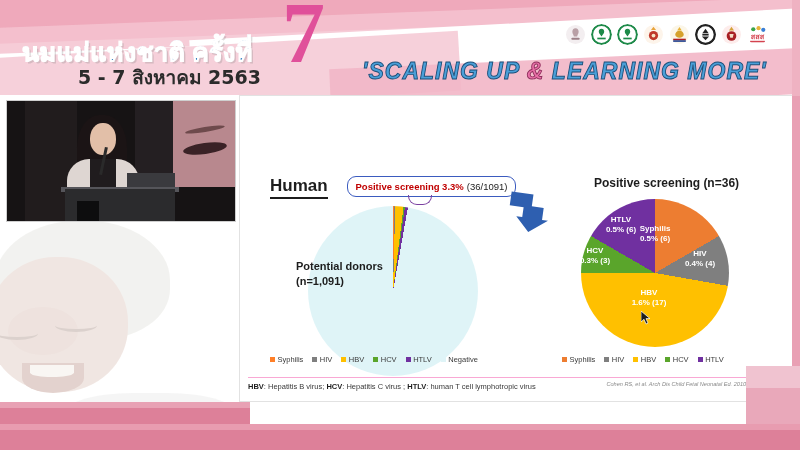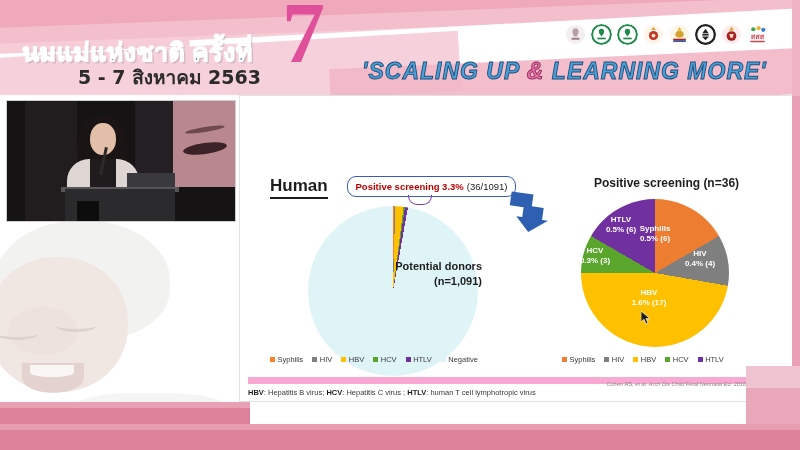--- a/index.html
+++ b/index.html
@@ -93,21 +93,21 @@
 
   
   .pie-left{position:absolute;left:68px;top:110px;width:170px;height:170px;border-radius:50%;
     background:conic-gradient(from 0deg,
       #ff7f27 0deg 0.9deg,
       #7f7f7f 0.9deg 1.5deg,
       #ffc000 1.5deg 7.1deg,
       #5aa52b 7.1deg 8.1deg,
       #7030a0 8.1deg 10.1deg,
       #dff4f7 10.1deg 360deg);}
-  .pie-left-label{position:absolute;left:72px;top:163px;width:170px;text-align:right;
+  .pie-left-label{position:absolute;left:56px;top:163px;width:170px;text-align:left;
     font-size:11px;font-weight:bold;color:#1d1d1d;line-height:15px;}
 
   
   .pie-right-title{position:absolute;left:330px;top:80px;font-size:12px;font-weight:bold;color:#1d1d1d;margin-left:24px;}
   .pie-right{position:absolute;left:341px;top:103px;width:148px;height:148px;border-radius:50%;
     background:conic-gradient(from 0deg,
       #ed7d31 0deg 60deg,
       #7f7f7f 60deg 100deg,
       #ffc000 100deg 270deg,
       #5aa52b 270deg 300deg,
@@ -123,21 +123,21 @@
   .cursor svg{display:block;}
 
   
   .legend{position:absolute;display:flex;align-items:center;gap:9px;font-size:7.5px;color:#3a3a3a;}
   .legend-left{left:30px;top:259px;}
   .legend-right{left:322px;top:259px;}
   .lg-item{display:flex;align-items:center;gap:2.5px;white-space:nowrap;}
   .lg-sw{width:5px;height:5px;display:inline-block;}
 
   .footnote{position:absolute;left:8px;top:281px;width:536px;height:20px;
-    border-top:7px solid #f9a8d4;padding-top:4px;
+    border-top:1px solid #f9a8d4;padding-top:4px;
     font-size:7.5px;color:#3a3a3a;}
   .footnote b{color:#1d1d1d;}
   .citation{position:absolute;right:8px;top:285px;font-size:5.6px;color:#8a8a8a;font-style:italic;white-space:nowrap;}
 
   
   .frame-right{position:absolute;left:792px;top:0;width:8px;height:450px;background:#e9a0b4;}
   .frame-r-top{position:absolute;left:792px;top:0;width:8px;height:96px;background:#efb2c2;}
   .frame-bottom{position:absolute;left:0;top:430px;width:800px;height:20px;background:#dd8099;}
   .frame-bottom2{position:absolute;left:0;top:424px;width:800px;height:8px;background:#e89cb0;}
   .frame-pinkpane{position:absolute;left:746px;top:366px;width:54px;height:66px;background:#e9a8ba;}

